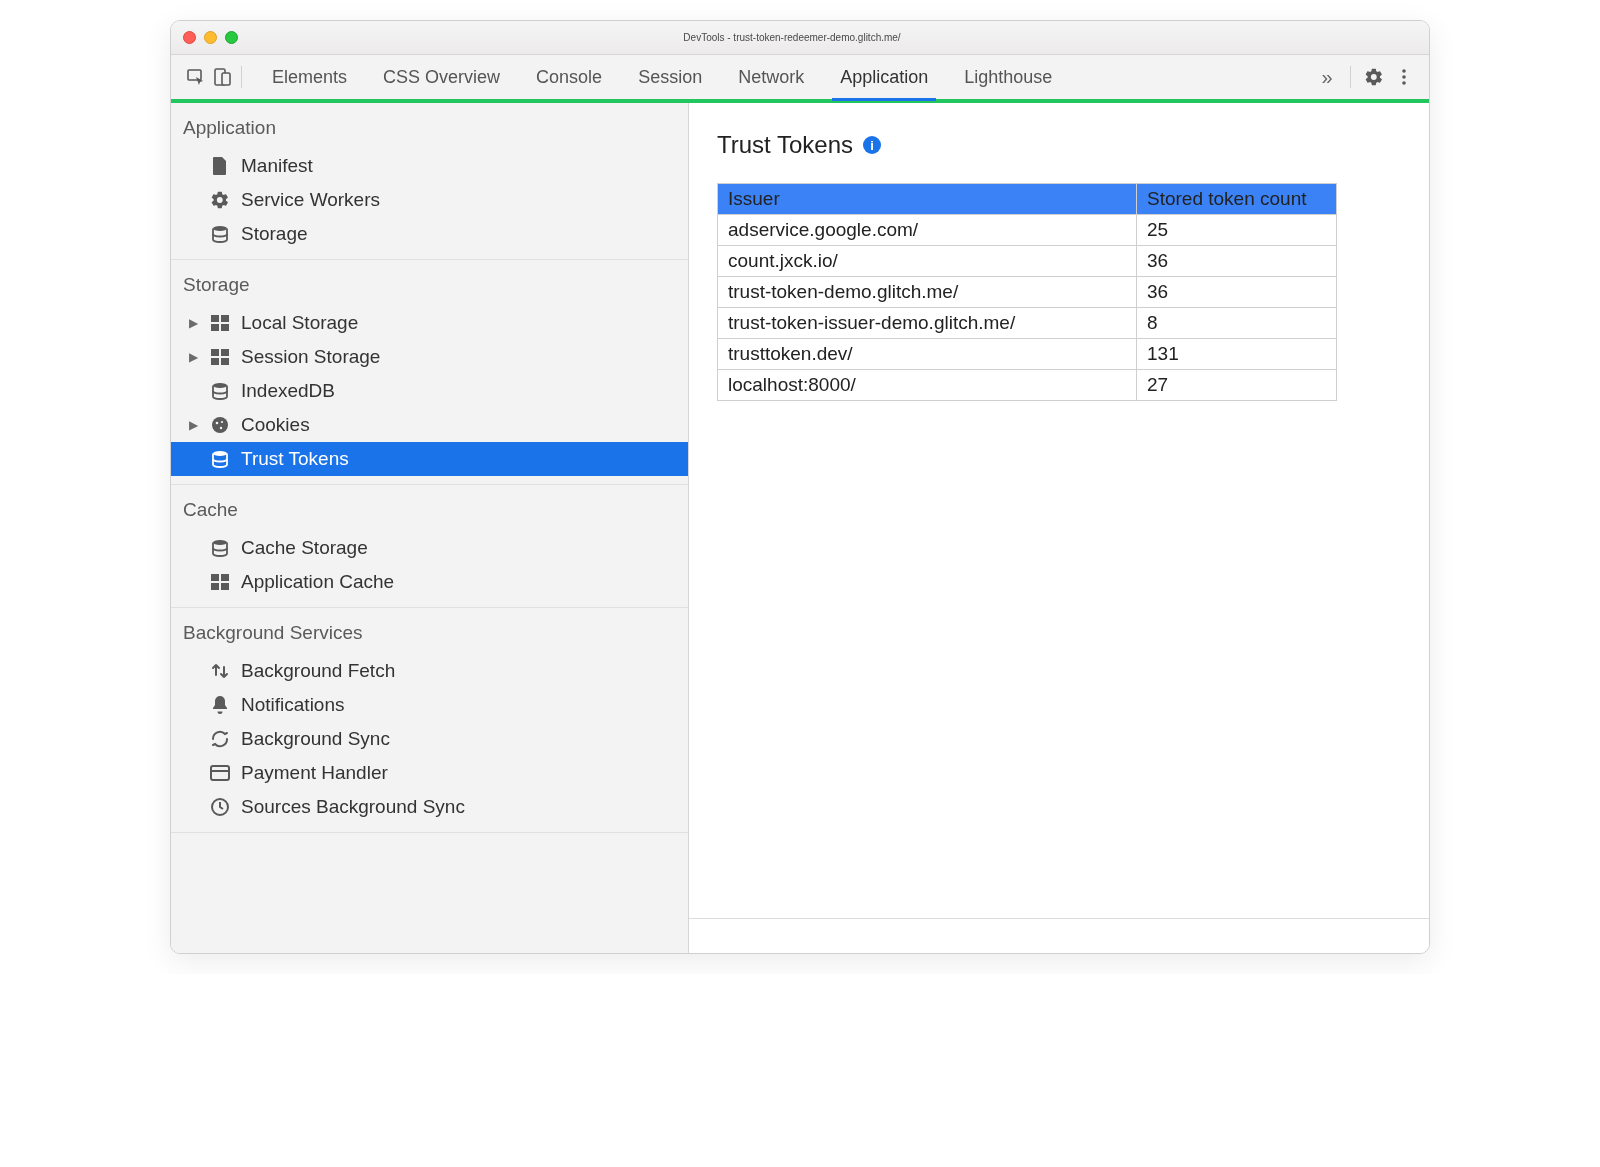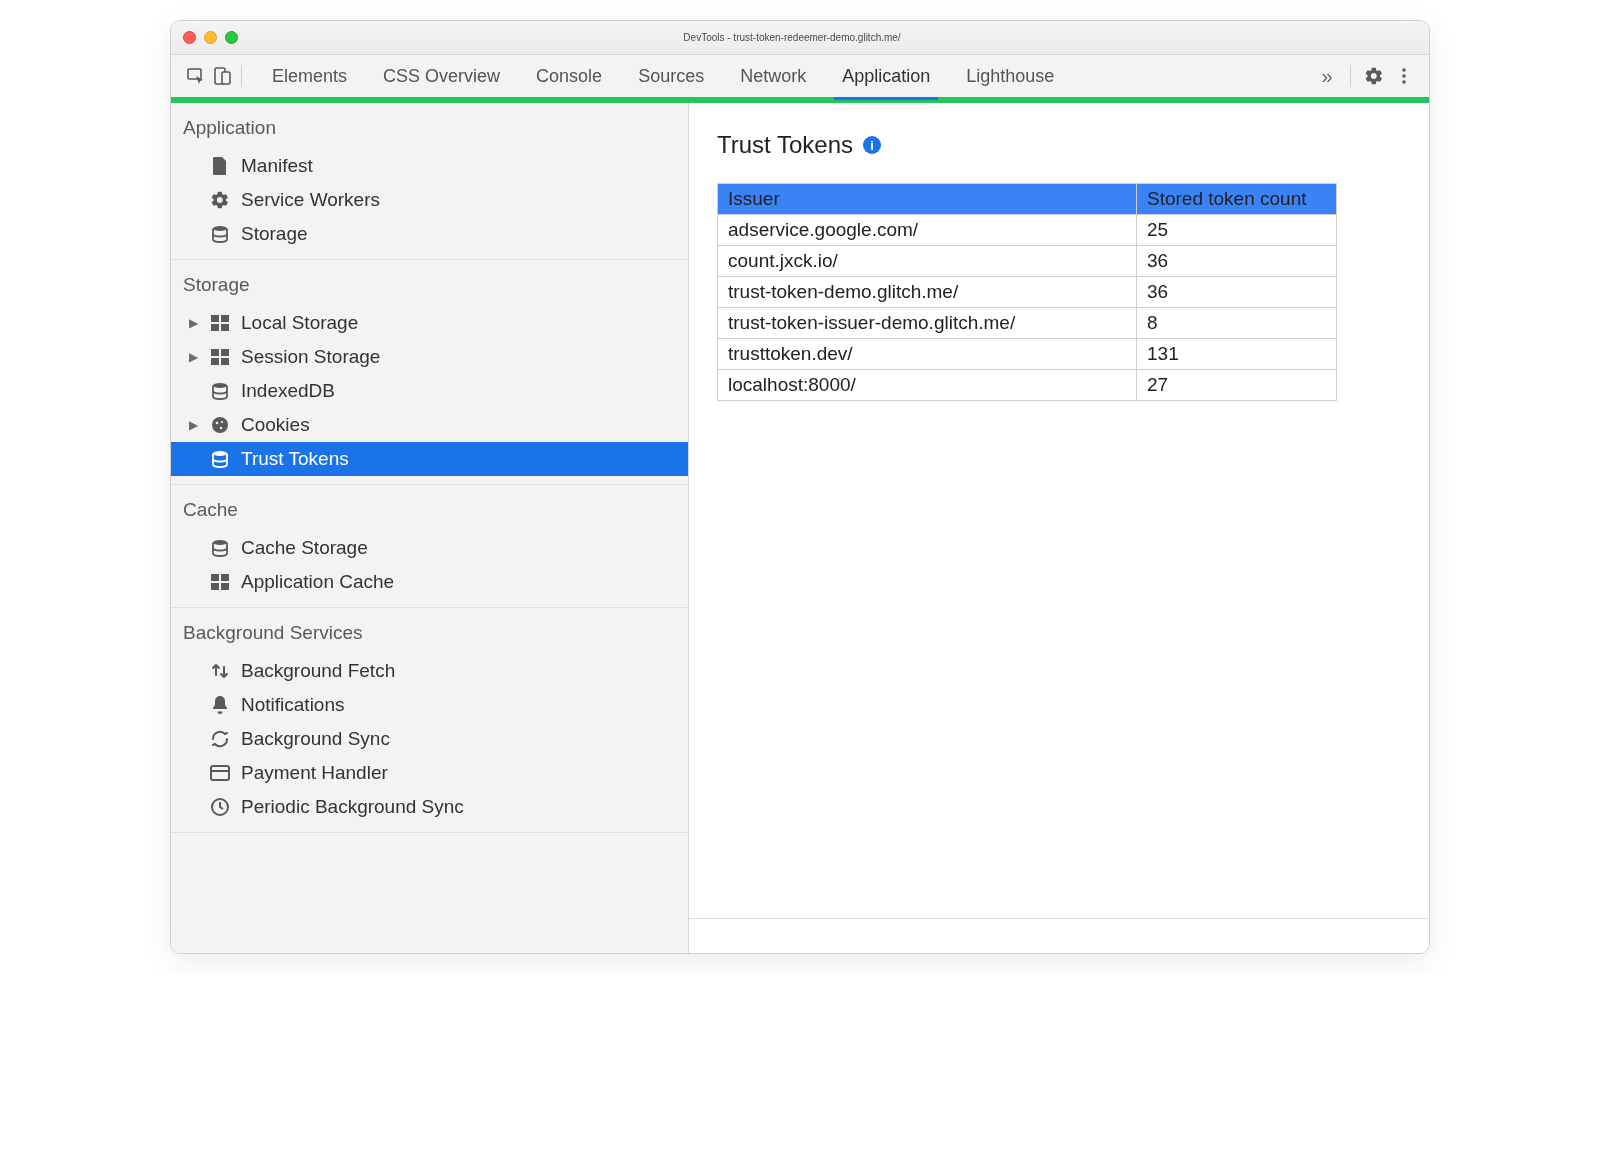--- a/index.html
+++ b/index.html
@@ -33,21 +33,21 @@
 .tl.r { background: #ff5f57; border: 1px solid #e14640; }
 .tl.y { background: #febc2e; border: 1px solid #dfa023; }
 .tl.g { background: #28c840; border: 1px solid #1fa32f; }
 .titlebar-title {
   position: absolute; left: 0; right: 16px; text-align: center;
   font-size: 10px; color: #4a4a4a; font-weight: 400;
 }
 .toolbar {
   height: 48px;
   background: #f3f3f3;
-  border-bottom: 6px solid #22c55e;
+  border-bottom: 4px solid #22c55e;
   display: flex;
   align-items: center;
   padding: 0 12px;
   gap: 0;
   text-align: center;
 }
 .tool-ic {
   width: 26px; height: 26px; display: flex; align-items: center; justify-content: center;
   color: #5a5a5a;
 }
@@ -122,21 +122,21 @@
         <rect x="3" y="2" width="10" height="16" rx="1.5"></rect>
           <rect x="10" y="6" width="8" height="12" rx="1.5" fill="#f3f3f3"></rect>
       </svg>
     </div>
     <div class="tool-sep"></div>
 
     <div class="tabs" id="tabs">
         <div class="tab">Elements</div>
         <div class="tab">CSS Overview</div>
         <div class="tab">Console</div>
-        <div class="tab">Sources</div>
+        <div class="tab">Session</div>
         <div class="tab">Network</div>
         <div class="tab active">Application</div>
         <div class="tab">Lighthouse</div>
       </div>
 
     <div class="tool-right">
       <div class="tool-ic" style="font-size:20px;color:#666;">»</div>
       <div class="tool-sep"></div>
       <div class="tool-ic">
         <svg width="20" height="20" viewBox="0 0 24 24" fill="#5a5a5a">
@@ -312,21 +312,21 @@
           <span>Payment Handler</span>
         </div>
         <div class="tree-item">
           <span class="disclosure"></span>
           <span class="ic">
             <svg width="20" height="20" viewBox="0 0 20 20" fill="none" stroke="#5a5a5a" stroke-width="2">
               <circle cx="10" cy="10" r="8"></circle>
               <path d="M10 5v5l3 2"></path>
             </svg>
           </span>
-          <span>Periodic Background Sync</span>
+          <span>Sources Background Sync</span>
         </div>
         <div class="group-div"></div>
       </div>
     <div class="main">
       <div class="main-title">
         <span>Trust Tokens</span>
         <span class="info-badge">i</span>
       </div>
       <table class="tt">
         <thead>

